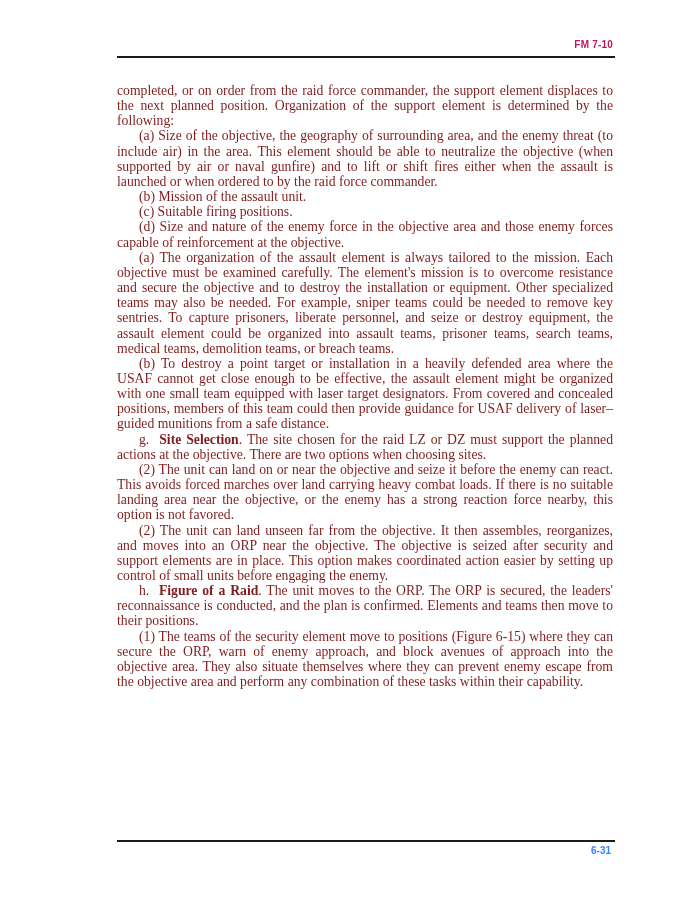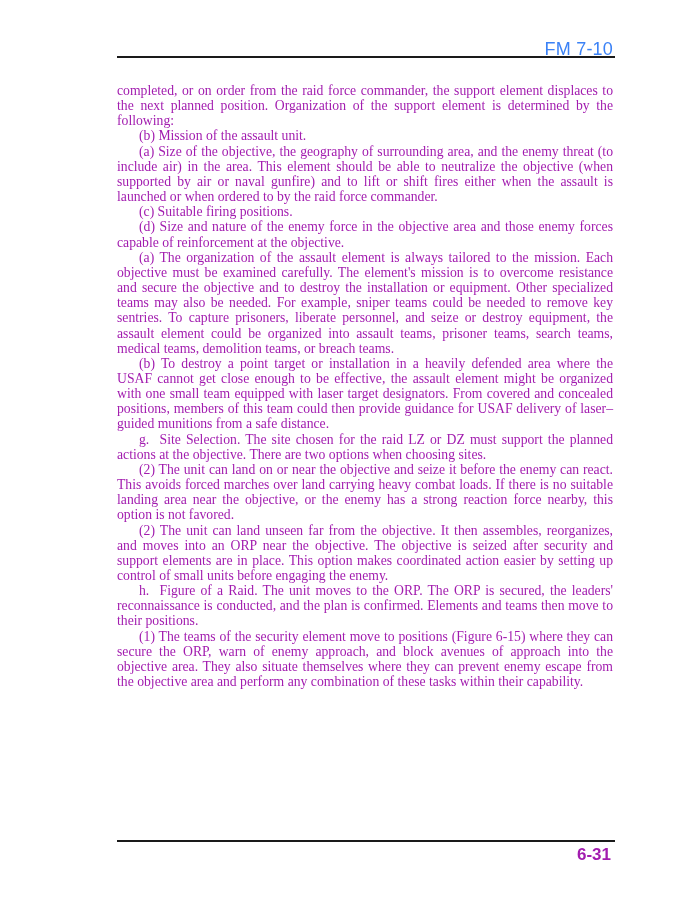--- a/index.html
+++ b/index.html
@@ -13,83 +13,83 @@
     height: 899px;
     background: #ffffff;
     overflow: hidden;
     color: #1b1b1b;
   }
   .header-doc-id {
     position: absolute;
     top: 39px;
     right: 82px;
     font-family: "Liberation Sans", sans-serif;
-    font-weight: normal;
-    font-size: 18px;
+    font-weight: bold;
+    font-size: 10px;
     letter-spacing: 0.2px;
-    color: #3b82f6;
+    color: #be185d;
   }
   .header-rule {
     position: absolute;
     top: 56px;
     left: 117px;
     width: 498px;
     height: 2px;
     background: #1a1a1a;
   }
   .body-text {
     position: absolute;
     top: 83px;
     left: 117px;
     width: 496px;
     font-family: "Liberation Serif", serif;
     font-size: 13.7px;
     line-height: 15.15px;
     text-align: justify;
-    color: #a21caf;
+    color: #7f1d1d;
   }
   .body-text p {
     margin: 0;
     padding: 0;
   }
   .body-text p.indent {
     text-indent: 22px;
   }
   .body-text .bold {
-    font-weight: normal;
+    font-weight: bold;
   }
   .footer-rule {
     position: absolute;
     top: 840px;
     left: 117px;
     width: 498px;
     height: 2px;
     background: #1a1a1a;
   }
   .footer-page-number {
     position: absolute;
     top: 845px;
     right: 84px;
     font-family: "Liberation Sans", sans-serif;
     font-weight: bold;
-    font-size: 17px;
-    color: #a21caf;
+    font-size: 10px;
+    color: #3b82f6;
   }
 </style>
 </head>
 <body>
 
 <div class="page">
   <div class="header-doc-id">FM 7-10</div>
   <div class="header-rule"></div>
 
   <div class="body-text" id="body-content">
       <p class=""><span class="">completed, or on order from the raid force commander, the support element displaces to the next planned position. Organization of the support element is determined by the following:</span></p>
+      <p class="indent"><span class="">(a) Size of the objective, the geography of surrounding area, and the enemy threat (to include air) in the area. This element should be able to neutralize the objective (when supported by air or naval gunfire) and to lift or shift fires either when the assault is launched or when ordered to by the raid force commander.</span></p>
       <p class="indent"><span class="">(b) Mission of the assault unit.</span></p>
-      <p class="indent"><span class="">(a) Size of the objective, the geography of surrounding area, and the enemy threat (to include air) in the area. This element should be able to neutralize the objective (when supported by air or naval gunfire) and to lift or shift fires either when the assault is launched or when ordered to by the raid force commander.</span></p>
       <p class="indent"><span class="">(c) Suitable firing positions.</span></p>
       <p class="indent"><span class="">(d) Size and nature of the enemy force in the objective area and those enemy forces capable of reinforcement at the objective.</span></p>
       <p class="indent"><span class="">(a) The organization of the assault element is always tailored to the mission. Each objective must be examined carefully. The element's mission is to overcome resistance and secure the objective and to destroy the installation or equipment. Other specialized teams may also be needed. For example, sniper teams could be needed to remove key sentries. To capture prisoners, liberate personnel, and seize or destroy equipment, the assault element could be organized into assault teams, prisoner teams, search teams, medical teams, demolition teams, or breach teams.</span></p>
       <p class="indent"><span class="">(b) To destroy a point target or installation in a heavily defended area where the USAF cannot get close enough to be effective, the assault element might be organized with one small team equipped with laser target designators. From covered and concealed positions, members of this team could then provide guidance for USAF delivery of laser–guided munitions from a safe distance.</span></p>
       <p class="indent"><span class="">g.&nbsp; </span><span class="bold">Site Selection</span><span class="">. The site chosen for the raid LZ or DZ must support the planned actions at the objective. There are two options when choosing sites.</span></p>
       <p class="indent"><span class="">(2) The unit can land on or near the objective and seize it before the enemy can react. This avoids forced marches over land carrying heavy combat loads. If there is no suitable landing area near the objective, or the enemy has a strong reaction force nearby, this option is not favored.</span></p>
       <p class="indent"><span class="">(2) The unit can land unseen far from the objective. It then assembles, reorganizes, and moves into an ORP near the objective. The objective is seized after security and support elements are in place. This option makes coordinated action easier by setting up control of small units before engaging the enemy.</span></p>
       <p class="indent"><span class="">h.&nbsp; </span><span class="bold">Figure of a Raid</span><span class="">. The unit moves to the ORP. The ORP is secured, the leaders' reconnaissance is conducted, and the plan is confirmed. Elements and teams then move to their positions.</span></p>
       <p class="indent"><span class="">(1) The teams of the security element move to positions (Figure 6-15) where they can secure the ORP, warn of enemy approach, and block avenues of approach into the objective area. They also situate themselves where they can prevent enemy escape from the objective area and perform any combination of these tasks within their capability.</span></p>
     </div>

